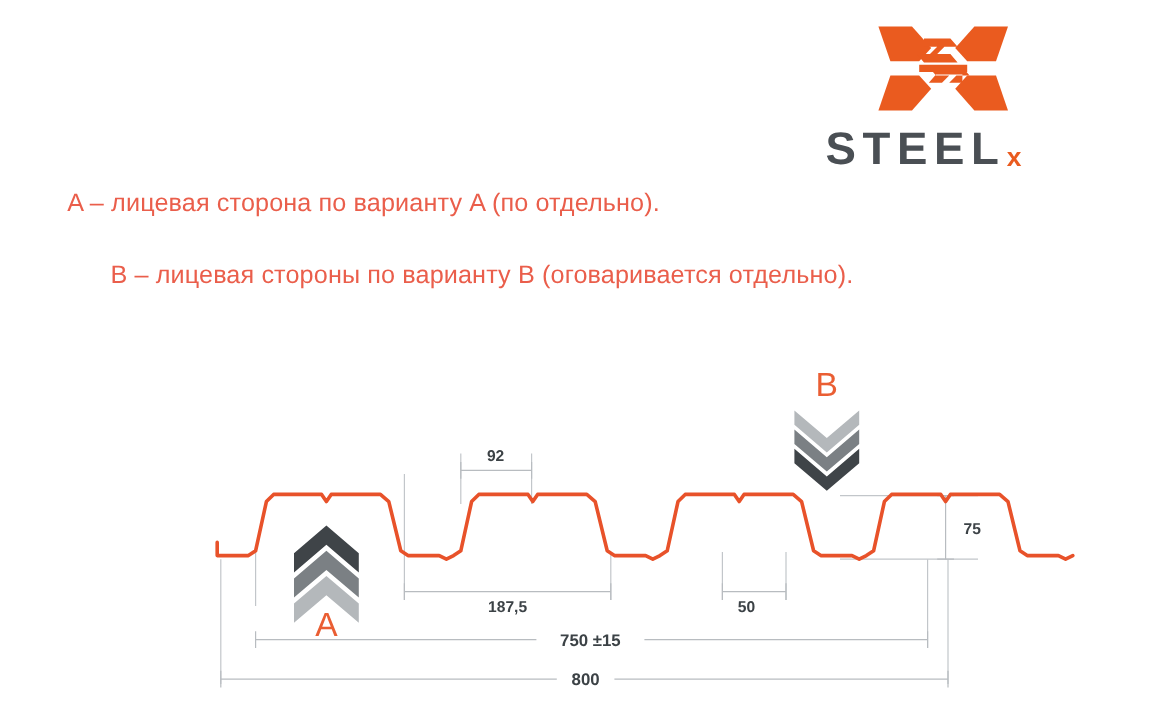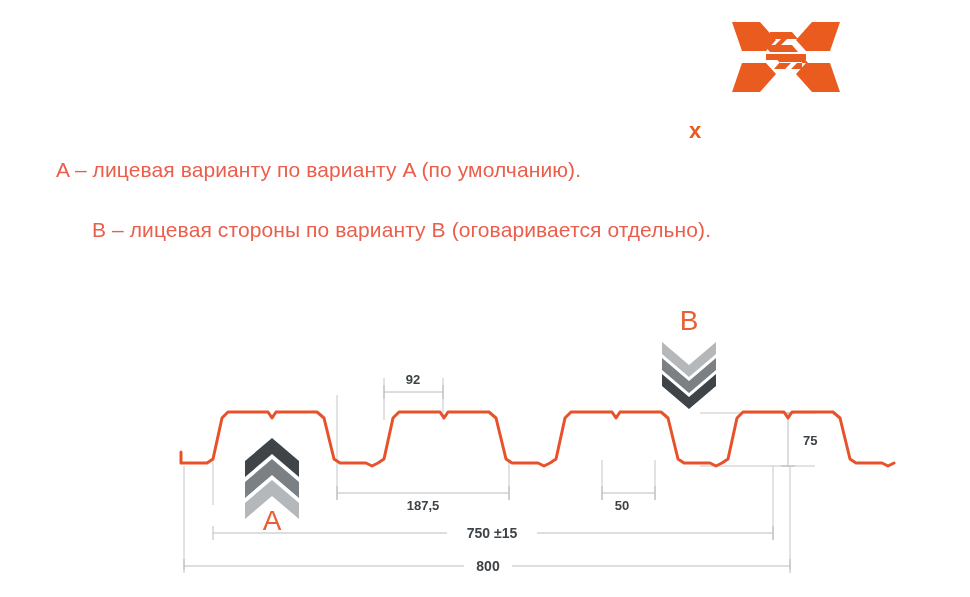--- a/index.html
+++ b/index.html
@@ -105,25 +105,26 @@
     <path d="M110 4 L82 4 L66 22 L76 33 L100 33 Z" fill="#ea5b1f"></path>
     <path d="M2 74 L30 74 L46 56 L36 45 L12 45 Z" fill="#ea5b1f"></path>
     <path d="M110 74 L82 74 L66 56 L76 45 L100 45 Z" fill="#ea5b1f"></path>
 
     <path d="M40 14 L62 14 L68 21 L57 21 L51 27 L62 27 L68 34 L57 34 L40 34 L34 27 L45 27 L51 21 L40 21 Z" fill="#ea5b1f"></path>
     <path d="M72 44 L50 44 L44 51 L55 51 L61 45 L50 45 L44 38 L55 38 L72 38 L78 45 L67 45 L61 51 L72 51 Z" fill="#ea5b1f"></path>
     <path d="M36 36 L76 36 L76 42 L36 42 Z" fill="#ea5b1f"></path>
   </svg>
 
   <div id="logo-wordmark">
+    <span id="logo-steel-text">STEEL</span>
     <span id="logo-x-text">x</span>
   </div>
 </div>
 
-<div class="legend-line" id="legend-line-a">A – лицевая варианту по варианту A (по умолчанию).</div>
+<div class="legend-line" id="legend-line-a">A – лицевая сторона по варианту A (по отдельно).</div>
 <div class="legend-line" id="legend-line-b">B – лицевая стороны по варианту B (оговаривается отдельно).</div>
 
 <svg id="drawing" viewBox="0 0 970 597">
 
   <g stroke="#c2c6ca" stroke-width="1" fill="none">
 
     <line x1="184" y1="466" x2="184" y2="570"></line>
     <line x1="213" y1="460" x2="213" y2="505"></line>
     <line x1="337" y1="395" x2="337" y2="500"></line>
     <line x1="443" y1="378" x2="443" y2="420"></line>

